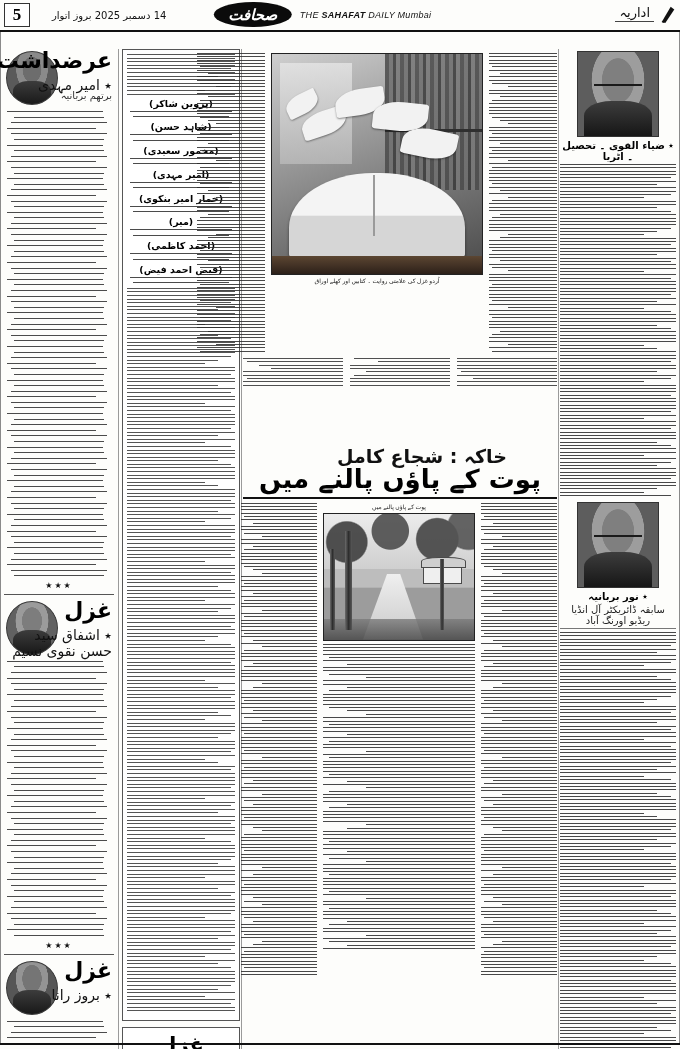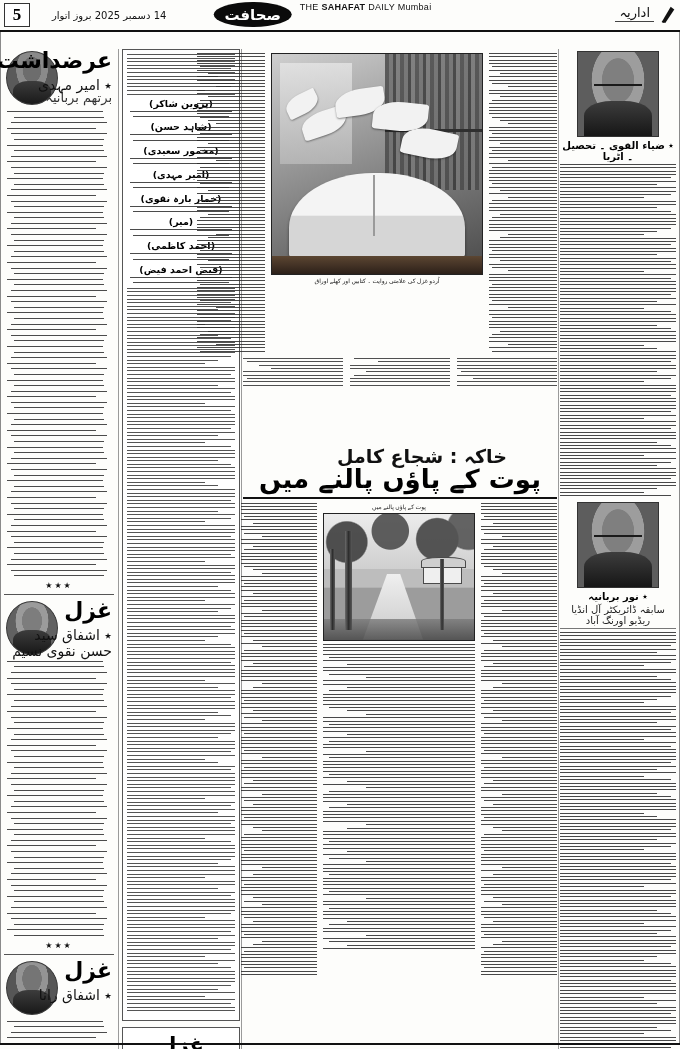--- a/index.html
+++ b/index.html
@@ -30,21 +30,21 @@
     color: #000;
   }
   .mast-date {
     margin-left: 22px; font-size: 10px; color: #111;
     direction: rtl; letter-spacing: .2px;
     font-family: "DejaVu Sans", sans-serif;
   }
   .mast-center {
     position: absolute; left: 50%; top: 2px;
     transform: translateX(-58%);
-    display: flex; align-items: flex-start; gap: 8px;
+    display: flex; align-items: center; gap: 8px; font-style: italic;
   }
   .logo-oval {
     width: 78px; height: 25px; border-radius: 50%;
     background: #0b0b0b; color: #fff;
     display: flex; align-items: center; justify-content: center;
     font-size: 15px; direction: rtl;
     font-family: "DejaVu Sans", sans-serif; font-weight: bold;
   }
   .mast-en {
     font-size: 9px; color: #111; letter-spacing: .3px; white-space: nowrap;
@@ -115,21 +115,21 @@
     font-size: 22px; font-weight: bold; direction: rtl; color: #000;
     font-family: "DejaVu Sans", sans-serif; line-height: 1.1;
   }
   .auth-name {
     position: absolute; right: 2px; top: 30px;
     font-size: 14px; direction: rtl; color: #111;
     font-family: "DejaVu Sans", sans-serif;
   }
   .auth-sub {
     position: absolute; right: 2px; top: 43px;
-    font-size: 13px; direction: rtl; color: #333;
+    font-size: 10px; direction: rtl; color: #333;
     font-family: "DejaVu Sans", sans-serif;
   }
   .stars {
     text-align: center; font-size: 8px; color: #111; letter-spacing: 2px;
     margin: 3px 0 1px 0;
   }
   .poem { direction: rtl; padding: 2px 3px 0 3px; }
   .poem .v {
     display:block; height:1px; background:#2b2b2b; margin: 0 auto 4.6px auto;
     opacity:.85;
@@ -510,21 +510,21 @@
           <i class="v"></i>
             <i class="v"></i>
         </div>
         <div class="stars">★★★</div>
       </div>
 
       <div class="authbox" style="margin-top:2px;border-bottom:0">
         <div class="auth-head">
           <div class="portrait p3"></div>
           <div class="auth-title">غزل</div>
-          <div class="auth-name">٭ اشفاق رانا</div>
+          <div class="auth-name">٭ بروز رانا</div>
         </div>
         <div class="poem lines">
           <i class="v"></i>
             <i class="v"></i>
             <i class="v"></i>
             <i class="v"></i>
             <i class="v"></i>
             <i class="v"></i>
           <i class="v"></i>
             <i class="v"></i>
@@ -568,21 +568,21 @@
             <i></i>
             <i></i>
           </div>
 
         <div class="poetname">(امیر مہدی)</div>
         <div class="couplet">
             <i></i>
             <i></i>
           </div>
 
-        <div class="poetname">(خمار بارہ نقوی)</div>
+        <div class="poetname">(خمار امیر بنکوی)</div>
         <div class="couplet">
             <i></i>
             <i></i>
           </div>
 
         <div class="poetname">(میر)</div>
         <div class="couplet">
             <i></i>
             <i></i>
           </div>

